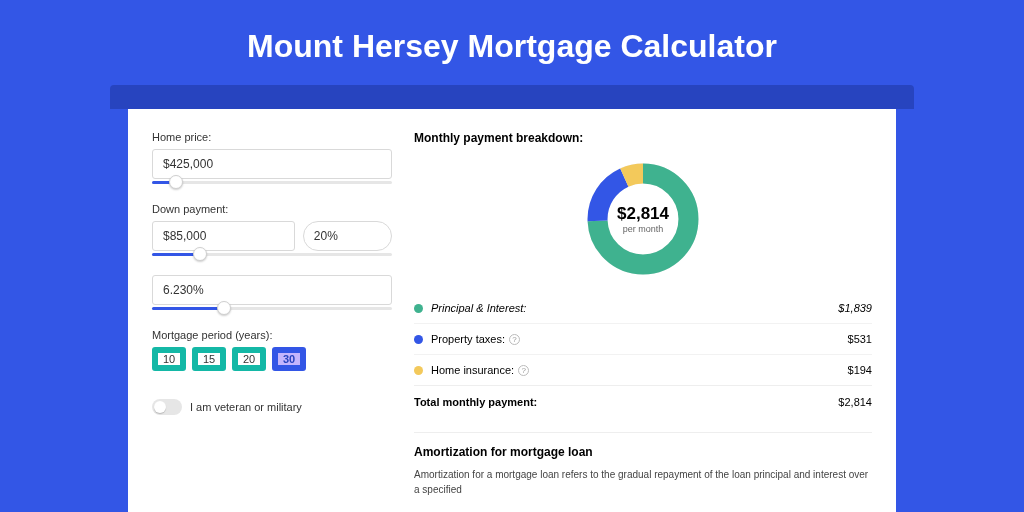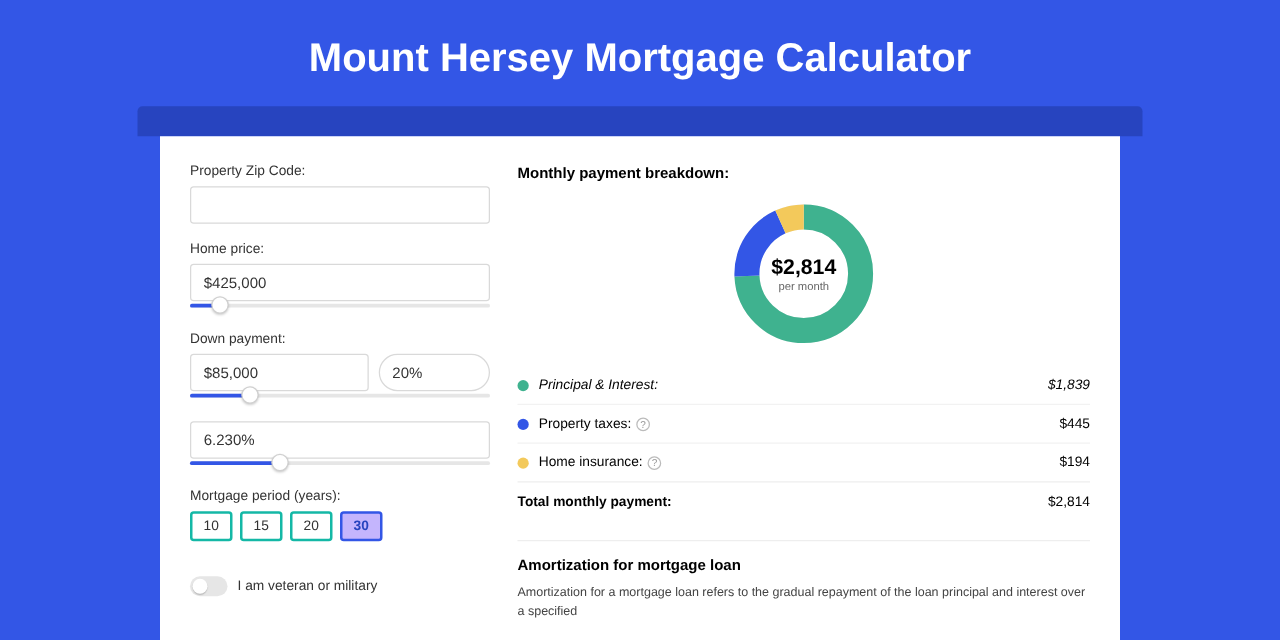--- a/index.html
+++ b/index.html
@@ -83,21 +83,21 @@
     transform: translateX(-50%);
   }
   .row2 { display: flex; gap: 8px; }
   .row2 .input:first-child { flex: 1.8; }
   .row2 .input:last-child { flex: 1; border-radius: 15px; }
   .period-row { display: flex; gap: 6px; }
   .period-btn {
     width: 34px;
     height: 24px;
     font-size: 11px;
-    border: 2px solid #14b8a6;
+    border: 6px solid #14b8a6;
     background: #fff;
     border-radius: 3px;
     color: #333;
     display: flex;
     align-items: center;
     justify-content: center;
     cursor: pointer;
   }
   .period-btn.active {
     background: #c4b5fd;
@@ -191,24 +191,20 @@
 </style>
 </head>
 <body>
 
 <h1 class="page-title">Mount Hersey Mortgage Calculator</h1>
 <div class="shadow-band"></div>
 
 <div class="panel">
   <div class="left">
 
-    <div class="field">
-      <div class="label">Property Zip Code:</div>
-      <input class="input" value="" style="">
-    </div>
 
     <div class="field">
       <div class="label">Home price:</div>
       <input class="input" value="$425,000" style="">
       <div class="slider">
         <div class="slider-track"></div>
         <div class="slider-fill" style="width: 10%;"></div>
         <div class="slider-thumb" style="left: 10%;"></div>
       </div>
     </div>
@@ -279,21 +275,21 @@
             <span>Principal &amp; Interest:</span>
           </span>
           <span class="legend-val">$1,839</span>
         </div>
         <div class="legend-row">
           <span class="dot" style="background: rgb(51, 86, 230);"></span>
           <span class="legend-label">
             <span>Property taxes:</span>
             <span class="help">?</span>
           </span>
-          <span class="legend-val">$445</span>
+          <span class="legend-val">$531</span>
         </div>
         <div class="legend-row">
           <span class="dot" style="background: rgb(243, 201, 91);"></span>
           <span class="legend-label">
             <span>Home insurance:</span>
             <span class="help">?</span>
           </span>
           <span class="legend-val">$194</span>
         </div>
       </div>

